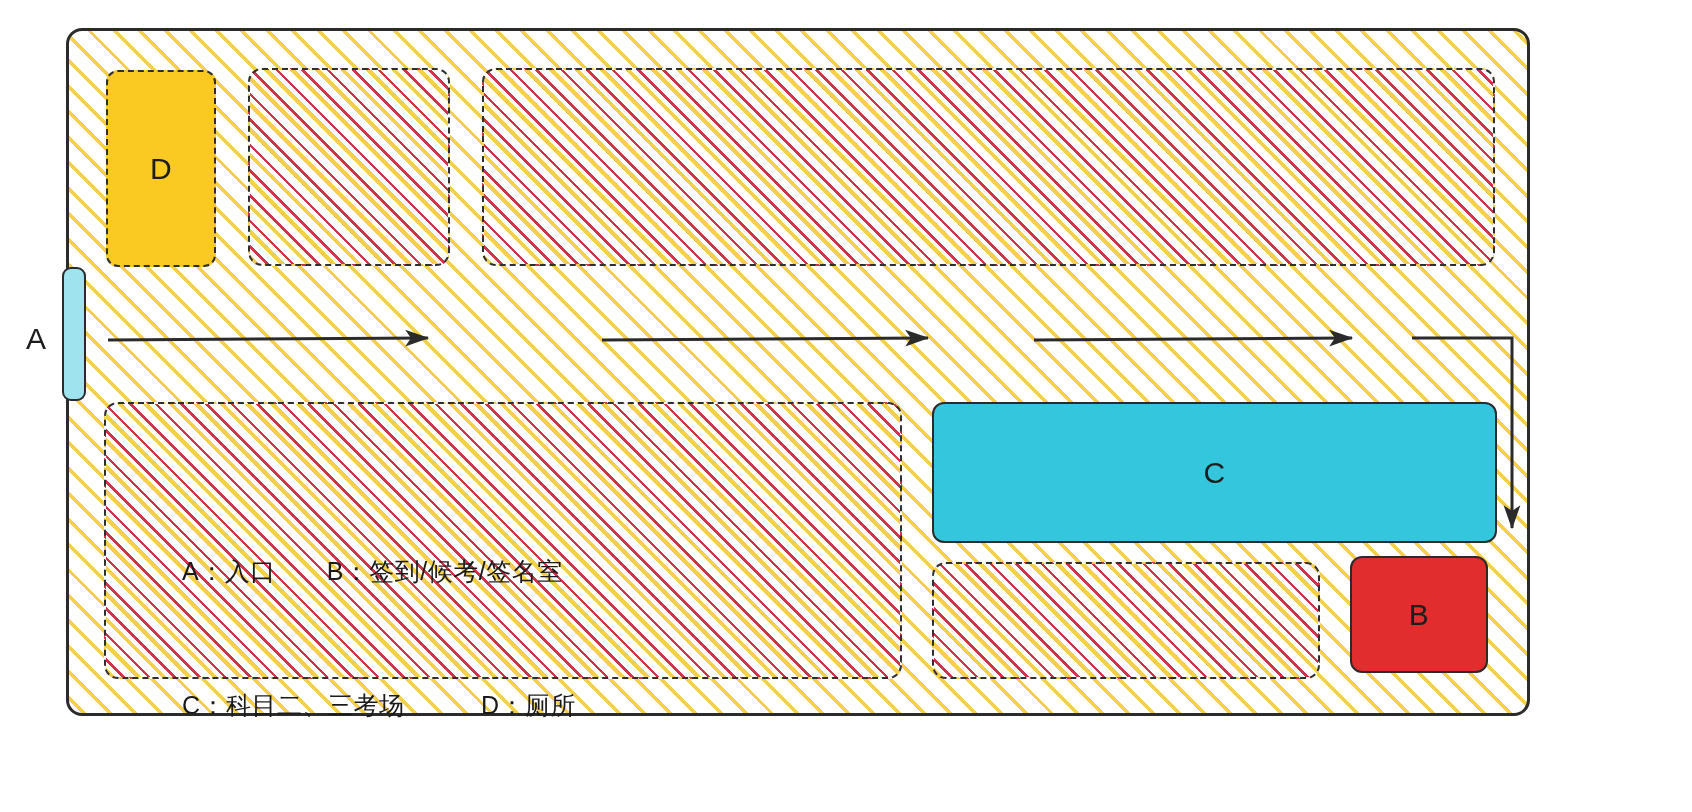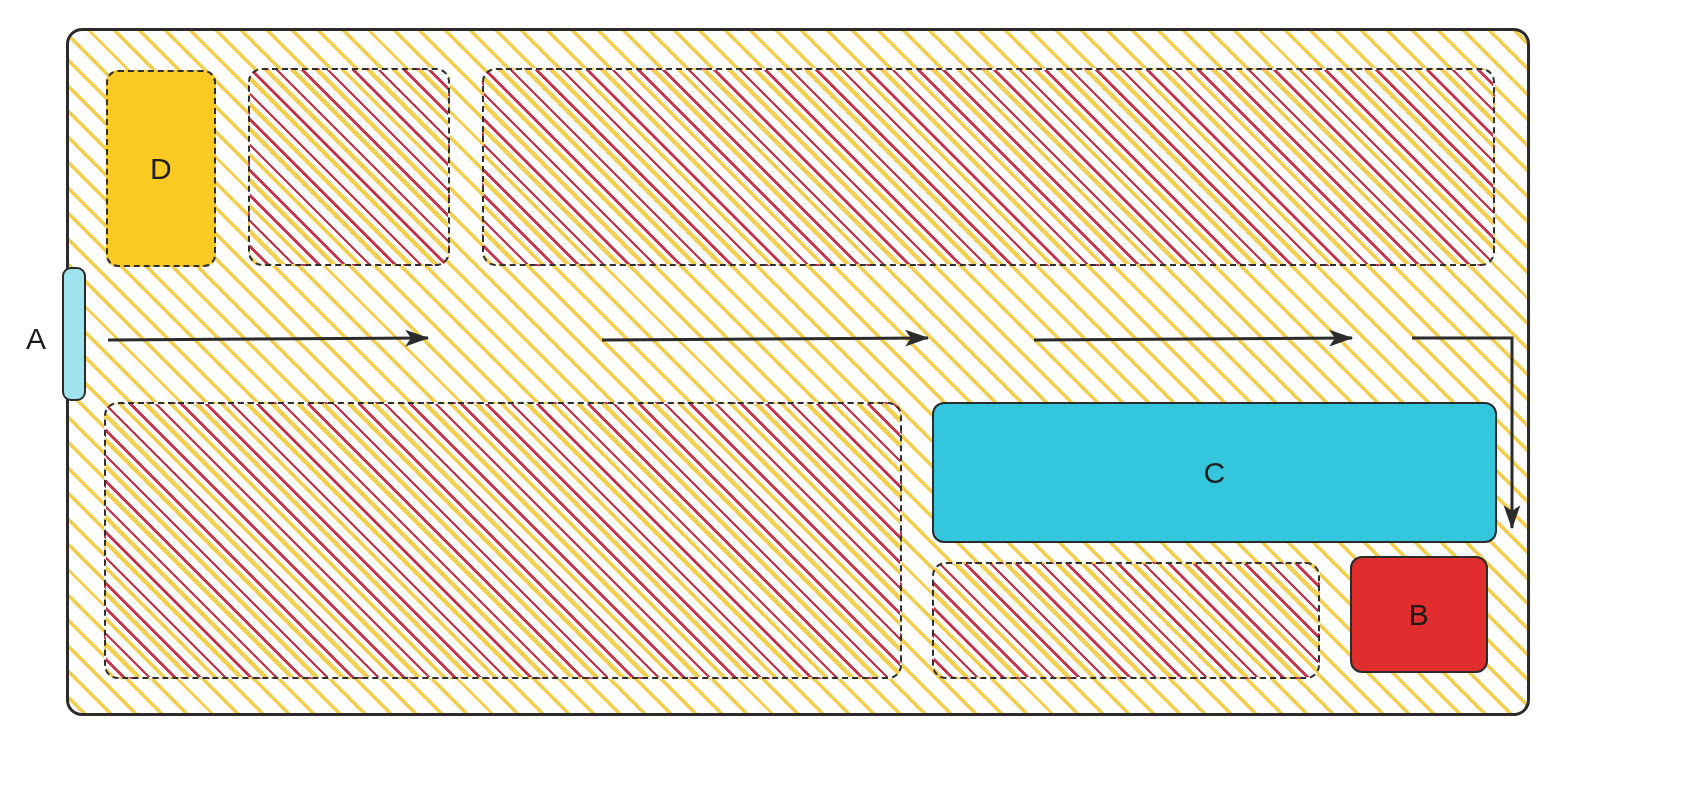--- a/index.html
+++ b/index.html
@@ -145,20 +145,22 @@
   <div class="room hatch-orange" style="left:248px; top:68px; width:202px; height:198px;"></div>
 
   <div class="room hatch-orange" style="left:482px; top:68px; width:1013px; height:198px;"></div>
 
   <div class="box-a" style="left:62px; top:267px; width:24px; height:134px;"></div>
   <div class="marker-label" style="left:26px; top:324px;">A</div>
 
   <div class="room hatch-orange" style="left:104px; top:402px; width:798px; height:277px;"></div>
 
   <div class="legend" style="left:182px; top:460px;">
+    <div>A：入口　　B：签到/候考/签名室</div>
+    <div>C：科目二、三考场　　　D：厕所</div>
   </div>
 
   <div class="solid-box box-c" style="left:932px; top:402px; width:565px; height:141px;">
     <span>C</span>
   </div>
 
   <div class="room hatch-orange" style="left:932px; top:562px; width:388px; height:117px;"></div>
 
   <div class="solid-box box-b" style="left:1350px; top:556px; width:138px; height:117px;">
     <span>B</span>

